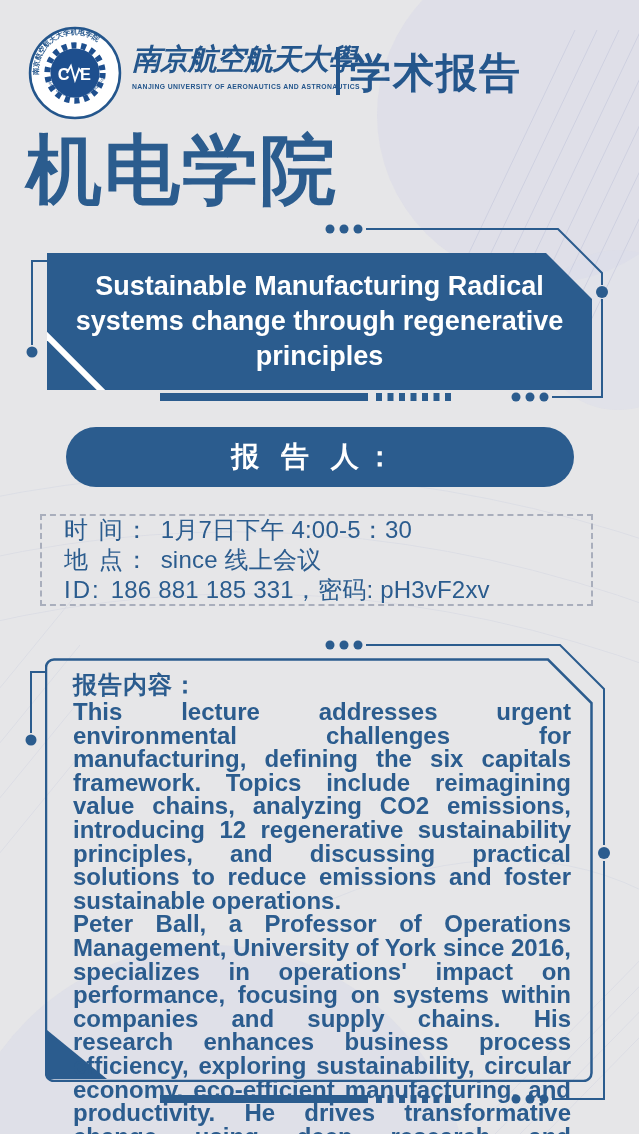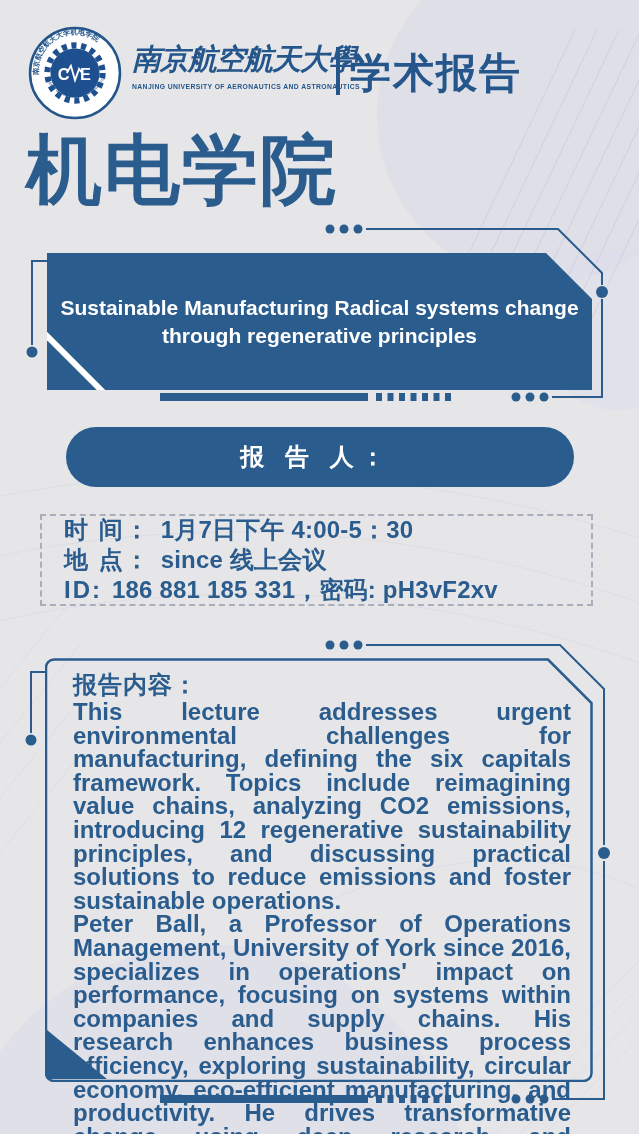--- a/index.html
+++ b/index.html
@@ -24,31 +24,31 @@
   .poster-title{left:26px;top:120px;font-size:76px;font-weight:bold;color:#2b5c8e;letter-spacing:2px;}
 
   
   .title-box{
     left:47px;top:253px;width:545px;height:137px;background:#2b5c8e;
     clip-path:polygon(0 0, calc(100% - 46px) 0, 100% 46px, 100% 100%, 0 100%);
     display:flex;align-items:center;justify-content:center;overflow:hidden;
   }
   .title-box .stripe{position:absolute;left:-6px;top:74px;width:100px;height:6px;background:#ffffff;
     transform:rotate(45deg);transform-origin:left center;}
-  .talk-title{padding:0 10px;text-align:center;color:#ffffff;font-size:21px;font-weight:bold;line-height:1.3;}
+  .talk-title{padding:0 10px;text-align:center;color:#ffffff;font-size:27px;font-weight:bold;line-height:1.3;}
 
   
   .speaker-pill{left:66px;top:427px;width:508px;height:60px;background:#2b5c8e;border-radius:30px;
-    display:flex;align-items:center;justify-content:center;color:#fff;font-weight:bold;font-size:24px;}
+    display:flex;align-items:center;justify-content:center;color:#fff;font-weight:bold;font-size:28px;}
   .speaker-pill .lbl{letter-spacing:7px;margin-right:8px;}
 
   
   .info-box{left:40px;top:514px;width:553px;height:92px;border:2px dashed #a9aebc;
     display:flex;flex-direction:column;justify-content:center;padding-left:22px;box-sizing:border-box;}
-  .info-row{color:#2b5c8e;font-weight:bold;font-size:24px;line-height:30px;white-space:nowrap;}
+  .info-row{color:#2b5c8e;font-weight:normal;font-size:24px;line-height:30px;white-space:nowrap;}
   .info-row .lbl{letter-spacing:2px;}
   .info-row .val{margin-left:10px;letter-spacing:0.2px;}
 
   
   .content-box{left:45px;top:658px;width:548px;height:364px;}
   .content-box svg.frame{position:absolute;left:0;top:0;width:548px;height:424px;}
   .content-text{position:absolute;left:0;top:0;width:548px;height:424px;
     padding:12px 22px 0 28px;box-sizing:border-box;color:#2b5c8e;}
   .c-head{font-size:24px;font-weight:bold;letter-spacing:1px;line-height:30px;}
   .c-body{font-size:24px;line-height:23.6px;text-align:justify;font-weight:700;}

